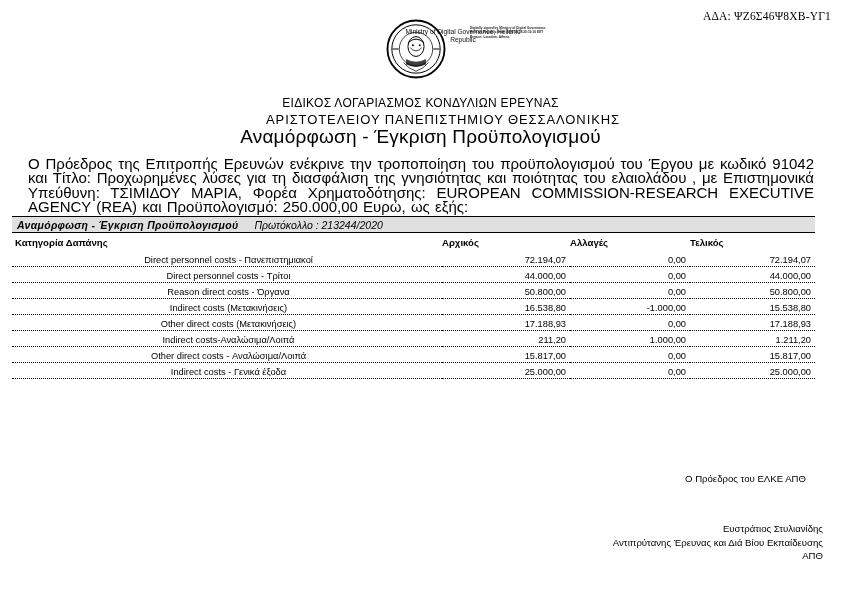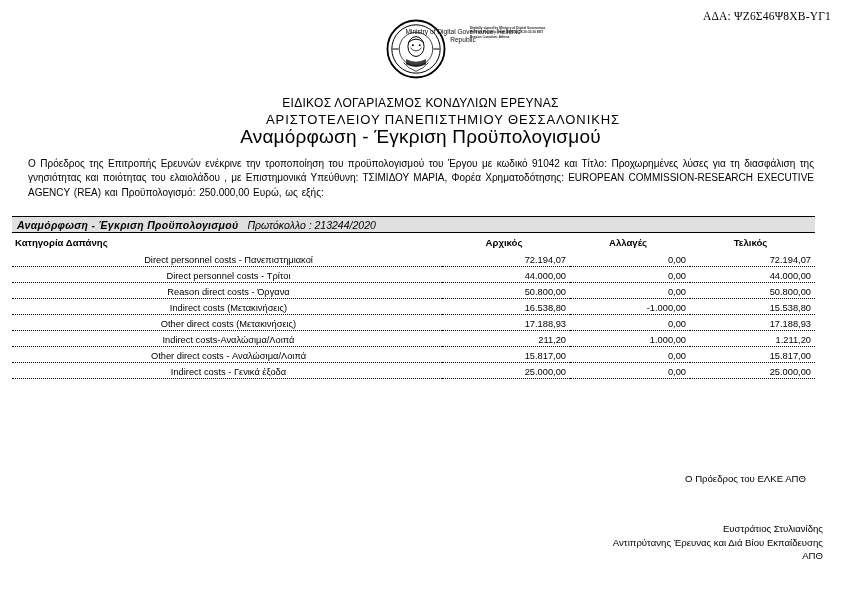--- a/index.html
+++ b/index.html
@@ -94,21 +94,21 @@
     font-size: 19px;
     letter-spacing: 0.2px;
   }
 
   
   .intro {
     position: absolute;
     top: 157px;
     left: 28px;
     width: 786px;
-    font-size: 10px;
+    font-size: 15px;
     line-height: 14.4px;
     text-align: justify;
     word-spacing: 1px;
   }
 
   
   .table-wrap {
     position: absolute;
     top: 216px;
     left: 12px;
@@ -126,38 +126,38 @@
     white-space: nowrap;
   }
   .band .b-title {
     font-weight: bold;
     font-style: italic;
     letter-spacing: 0.3px;
   }
   .band .b-proto {
     font-style: italic;
     font-weight: normal;
-    margin-left: 9px;
+    margin-left: 16px;
     text-align: center;
   }
 
   table.budget {
     width: 803px;
     border-collapse: collapse;
     table-layout: fixed;
     font-size: 9.3px;
   }
   table.budget th {
     font-weight: bold;
     font-size: 9.6px;
     padding: 4px 0 3px 0;
     white-space: nowrap;
   }
   table.budget th.cat { text-align: left; padding-left: 3px; }
-  table.budget th.num { text-align: center; padding-right: 4px; }
+  table.budget th.num { text-align: left; padding-right: 4px; }
 
   table.budget td {
     border-bottom: 1px dotted #000;
     padding: 2px 0 1px 0;
     height: 12px;
     white-space: nowrap;
     vertical-align: bottom;
   }
   table.budget td.cat { text-align: center; padding-left: 3px; }
   table.budget td.num { text-align: right; padding-right: 4px; }

